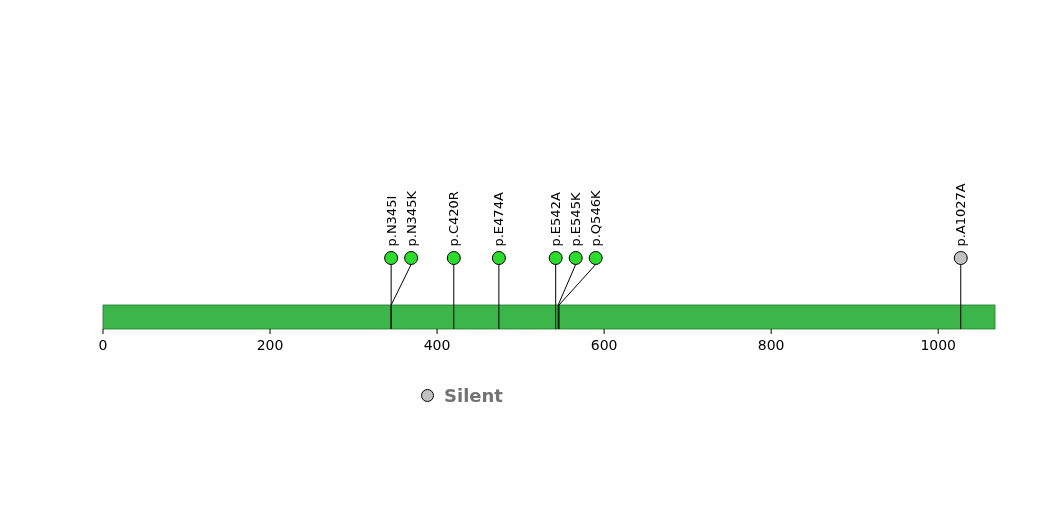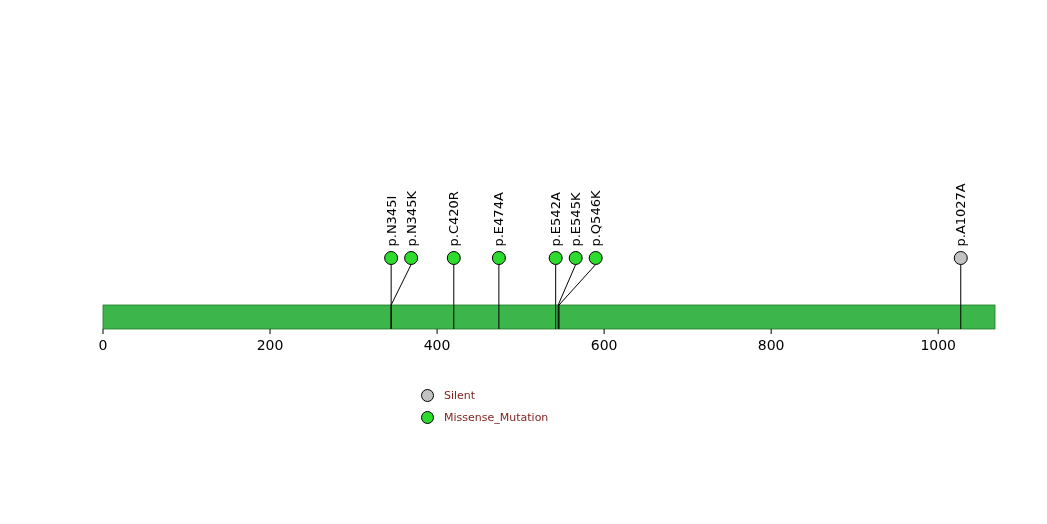--- a/index.html
+++ b/index.html
@@ -36,24 +36,25 @@
   }
   .legend-swatch {
     width: 13px;
     height: 13px;
     border-radius: 50%;
     border: 1px solid #000000;
     box-sizing: border-box;
     flex: 0 0 auto;
   }
   .legend-label {
-    font-size: 11px;
-    color: #7f1d1d;
+    font-size: 18px;
+    color: #737373;
     line-height: 15px;
     white-space: nowrap;
+    font-weight: bold;
   }
 </style>
 </head>
 <body>
 
 <div id="canvas">
   <svg id="plot-svg" width="1047" height="524">
       <rect x="103" y="305" width="892" height="24" fill="#3cb54a" stroke="#1f7a2a" stroke-width="0.8"></rect>
       <line x1="103" y1="329" x2="103" y2="334" stroke="#000000" stroke-width="1"></line>
       <text x="103" y="350" text-anchor="middle" font-size="14" fill="#000000">0</text>
@@ -99,18 +100,14 @@
       <line x1="960.7565543071161" y1="264.5" x2="960.7565543071161" y2="305" stroke="#000000" stroke-width="1"></line>
       <circle cx="960.7565543071161" cy="258" r="6.5" fill="#c2c2c2" stroke="#000000" stroke-width="1"></circle>
       <text x="960.7565543071161" y="246.5" font-size="13" fill="#000000" text-anchor="start" dominant-baseline="central" transform="rotate(-90 960.7565543071161 246.5)">p.A1027A</text>
     </svg>
 
   <div id="legend">
     <div class="legend-row">
       <span class="legend-swatch" style="background: rgb(194, 194, 194);"></span>
       <span class="legend-label">Silent</span>
     </div>
-    <div class="legend-row">
-      <span class="legend-swatch" style="background: rgb(44, 219, 44);"></span>
-      <span class="legend-label">Missense_Mutation</span>
-    </div>
   </div>
 </div>
 
 </body></html>

